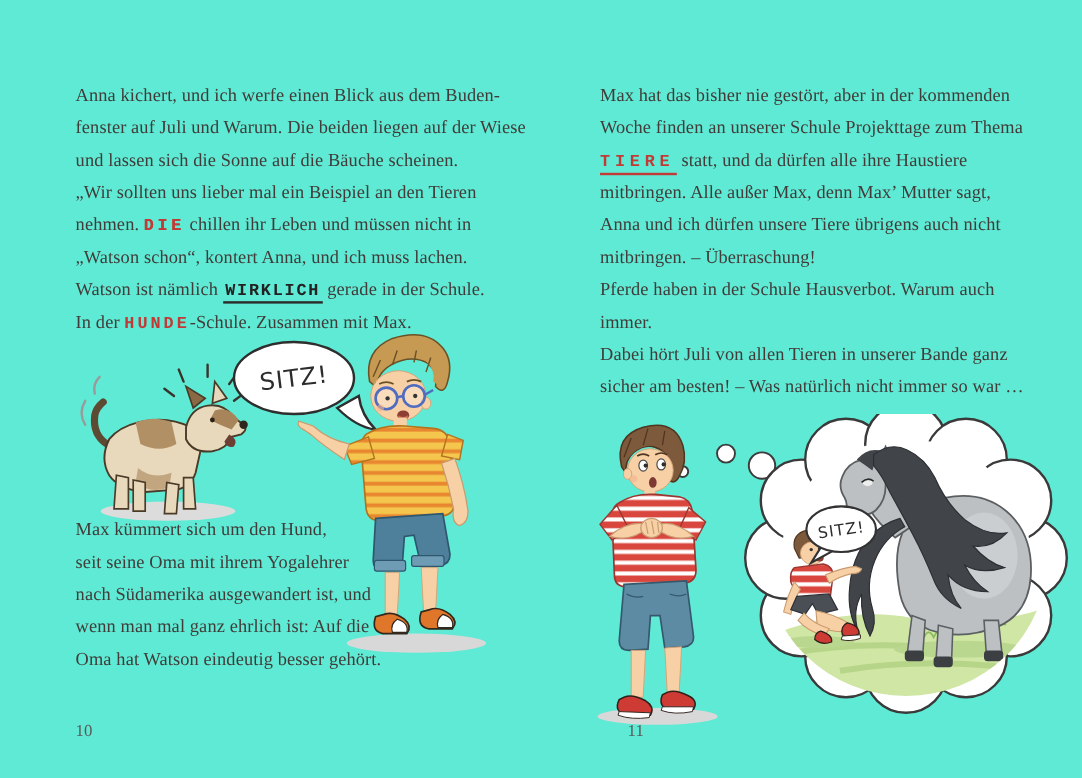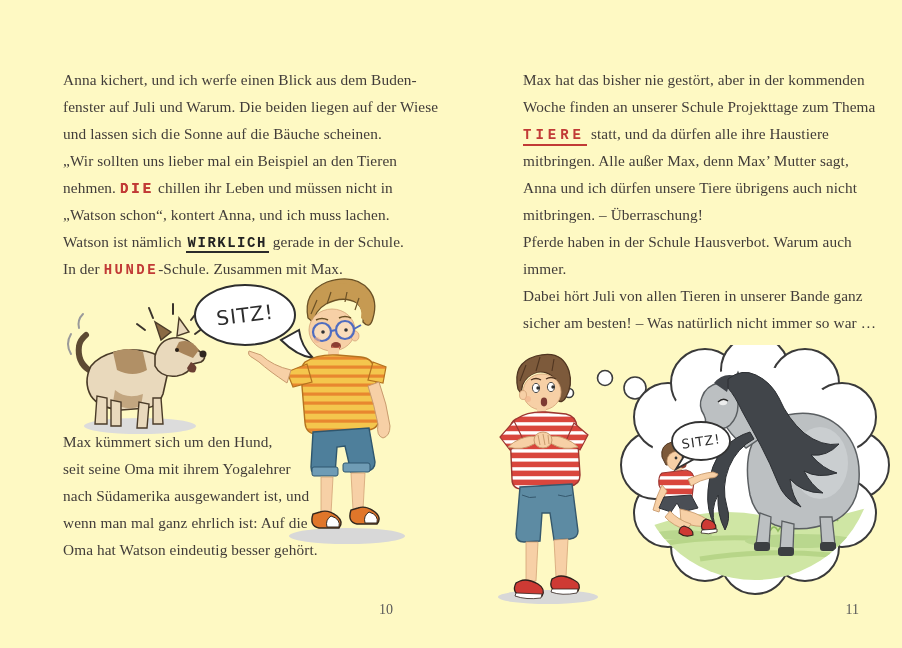--- a/index.html
+++ b/index.html
@@ -1,27 +1,27 @@
 <!DOCTYPE html>
 <html><head>
 <meta charset="utf-8">
 <style>
   html,body{margin:0;padding:0;background:#ffffff;}
   .spread{
-    position:relative;width:902px;height:648px;background:#fef9c3;overflow:hidden;
+    position:relative;width:902px;height:648px;background:#5eead4;overflow:hidden;
     font-family:"Liberation Serif", serif;color:#413c39;
   }
   .text-block{position:absolute;}
   .line{height:27px;line-height:27px;font-size:15.3px;white-space:nowrap;letter-spacing:.1px;}
   .accent{font-family:Liberation Mono, monospace;font-weight:700;font-size:14px;}
   .w-die{color:#c13a36;letter-spacing:3px;text-shadow:0 0 .4px #c13a36;}
   .w-wirklich{color:#222;letter-spacing:1.5px;border-bottom:2.5px solid #2b2b2b;padding:0 2px 0 2px;font-weight:800;}
   .w-hunde{color:#c13a36;letter-spacing:2.5px;}
   .w-tiere{color:#c13a36;letter-spacing:4px;border-bottom:2.5px solid #c13a36;padding:0 2px 1px 0;}
-  .page-num{position:absolute;top:602px;font-size:14px;color:#5a5a5a;text-align:right;}
+  .page-num{position:absolute;top:602px;font-size:14px;color:#5a5a5a;text-align:left;}
   .pn-left{left:63px;width:330px;}
   .pn-right{left:523px;width:336px;}
   svg{position:absolute;}
   .bubble-text{font-family:"DejaVu Sans", sans-serif;fill:#2c2c2c;letter-spacing:1px;}
 </style>
 </head>
 <body>
 
 <div class="spread">
 
@@ -37,21 +37,21 @@
   </div>
 
   <div class="text-block" style="left:63px;top:428px;">
     <div class="line">Max kümmert sich um den Hund,</div>
     <div class="line">seit seine Oma mit ihrem Yogalehrer</div>
     <div class="line">nach Südamerika ausgewandert ist, und</div>
     <div class="line">wenn man mal ganz ehrlich ist: Auf die</div>
     <div class="line">Oma hat Watson eindeutig besser gehört.</div>
   </div>
 
-  <div class="text-block" style="left:523px;top:66px;">
+  <div class="text-block" style="left:500px;top:66px;">
     <div class="line">Max hat das bisher nie gestört, aber in der kommenden</div>
     <div class="line">Woche finden an unserer Schule Projekttage zum Thema</div>
     <div class="line"><span class="accent w-tiere">TIERE</span><span> statt, und da dürfen alle ihre Haustiere</span></div>
     <div class="line">mitbringen. Alle außer Max, denn Max’ Mutter sagt,</div>
     <div class="line">Anna und ich dürfen unsere Tiere übrigens auch nicht</div>
     <div class="line">mitbringen. – Überraschung!</div>
     <div class="line">Pferde haben in der Schule Hausverbot. Warum auch</div>
     <div class="line">immer.</div>
     <div class="line">Dabei hört Juli von allen Tieren in unserer Bande ganz</div>
     <div class="line">sicher am besten! – Was natürlich nicht immer so war …</div>

